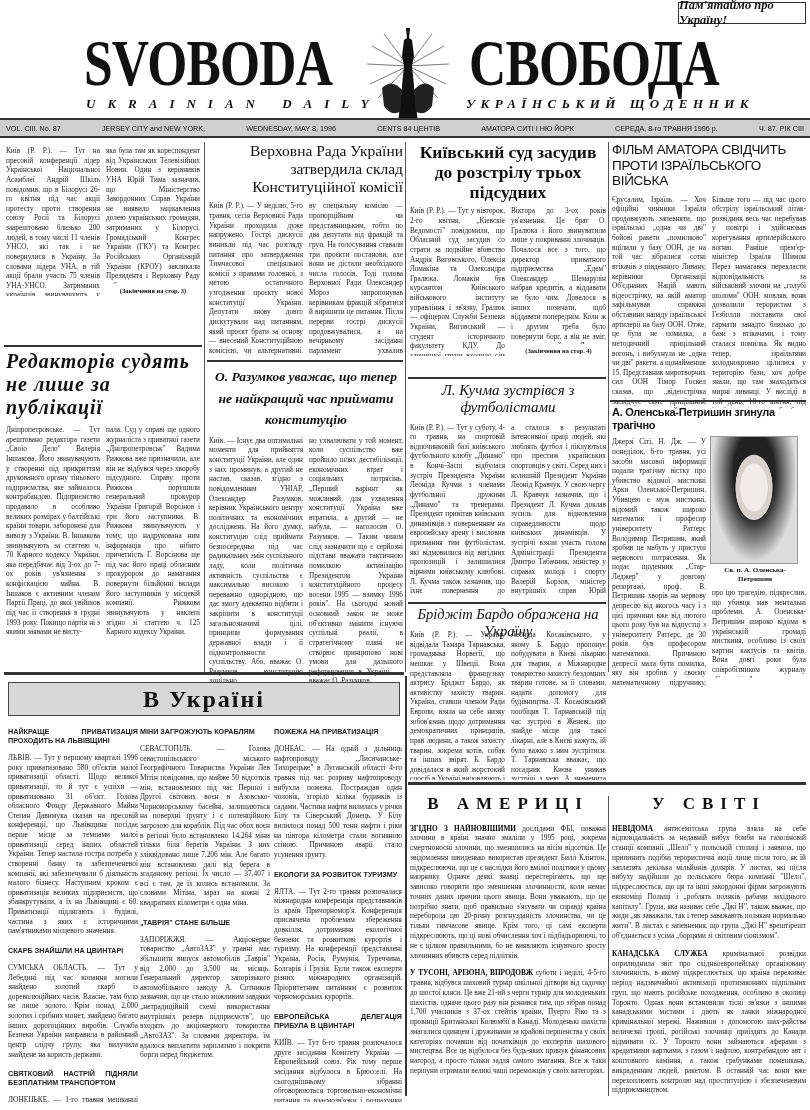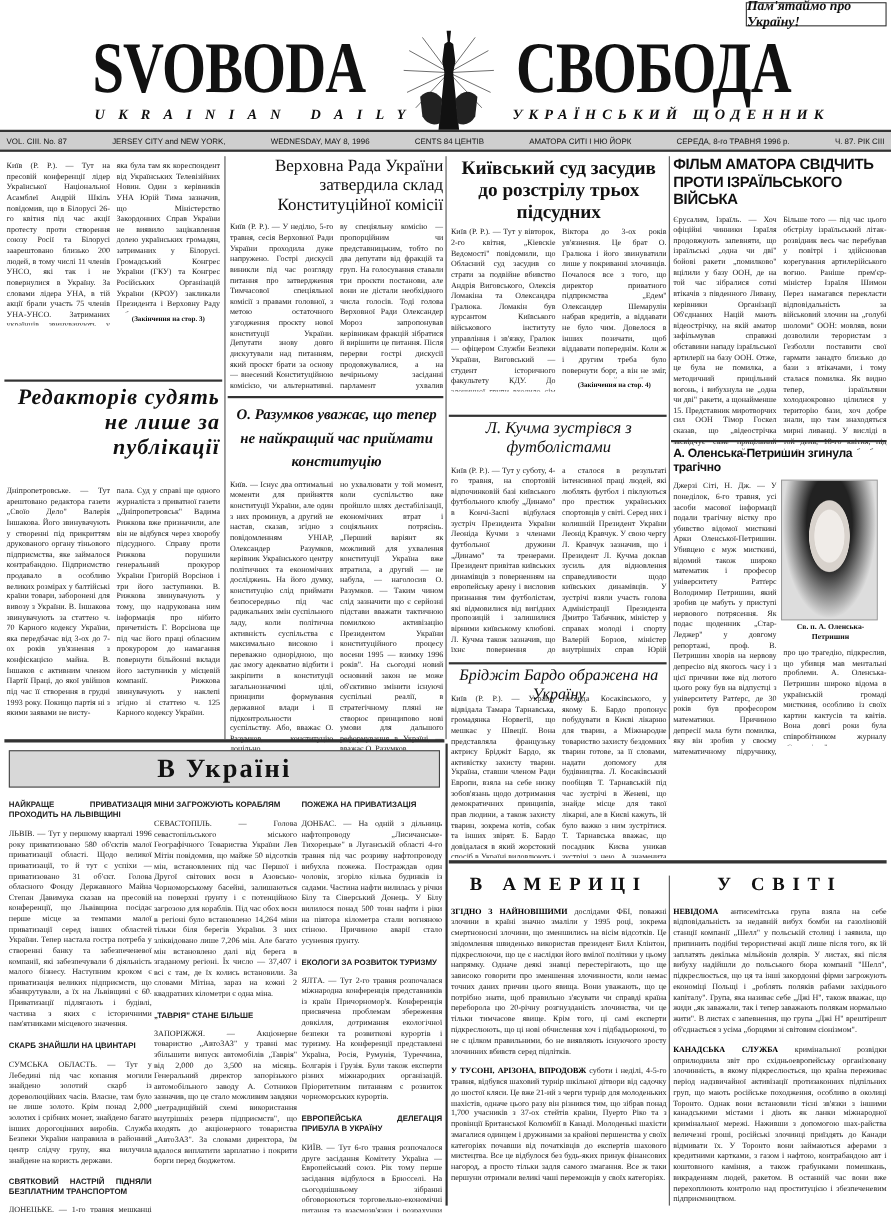--- a/index.html
+++ b/index.html
@@ -95,31 +95,31 @@
     <div class="col" style="width:95px;height:150px">Київ (Р. Р.). — Тут у вівторок, 2-го квітня, „Кіевскіе Ведомості" повідомили, що Обласний суд засудив со страти за подвійне вбивство Андрія Виговського, Олексія Ломакіна та Олександра Гралюка. Ломакін був курсантом Київського військового інституту управління і зв'язку, Гралюк — офіцером Служби Безпеки України, Виговський — студент історичного факультету КДУ. До злочинної групи входило сім осіб. Прокурор вимагав смертної кари для чотирьох, однак суд засудив Шемаруліна і Давиденка до 15 років ув'язнення, П. Попенка — до 8-ох років, Гралюка</div>
     <div style="width:95px">
       <div class="col" style="height:138px">Віктора до 3-ох років ув'язнення. Це брат О. Гралюка і його звинуватили лише у покриванні злочинців. Почалося все з того, що директор приватного підприємства „Едем" Олександер Шемарулін набрав кредитів, а віддавати не було чим. Довелося в інших позичати, щоб віддавати попереднім. Коли ж і другим треба було повернути борг, а він не зміг, до нього прийшли Ярослав Дашевський і Вадим Глазман — студенти, що у вільний від навчань час працювали охоронцями фірми, яка позичила гроші. Вони</div>
       <div class="note">(Закінчення на стор. 4)</div>
     </div>
   </div>
 </div>
 <div class="abs hr" style="left:408px;top:377px;width:198px"></div>
 
 <div class="abs" style="left:612px;top:142px;width:194px">
-  <h2 class="hd" style="font-family:'Liberation Sans',sans-serif;font-size:13.5px;font-weight:bold;letter-spacing:-0.3px">ФІЛЬМ АМАТОРА СВІДЧИТЬ ПРОТИ ІЗРАЇЛЬСЬКОГО ВІЙСЬКА</h2>
+  <h2 class="hd" style="font-family:'Liberation Sans',sans-serif;font-size:13.5px;font-weight:normal;letter-spacing:-0.3px">ФІЛЬМ АМАТОРА СВІДЧИТЬ ПРОТИ ІЗРАЇЛЬСЬКОГО ВІЙСЬКА</h2>
   <div style="display:flex;gap:6px;margin-top:6px">
     <div class="col" style="width:94px;height:214px">Єрусалим, Ізраїль. — Хоч офіційні чинники Ізраїля продовжують запевняти, що ізраїльські „одна чи дві" бойові ракети „помилково" вцілили у базу ООН, де на той час зібралися сотні втікачів з південного Ливану, керівники Організації Об'єднаних Націй мають відеострічку, на якій аматор зафільмував справжні обставини нападу ізраїльської артилерії на базу ООН. Отже, це була не помилка, а методичний прицільний вогонь, і вибухнула не „одна чи дві" ракети, а щонайменше 15. Представник миротворчих сил ООН Тімор Госкел сказав, що „відеострічка засвідчує саме прицільний вогонь, спрямований на нашу базу".</div>
     <div class="col" style="width:94px;height:214px">Більше того — під час цього обстрілу ізраїльський літак-розвідник весь час перебував у повітрі і здійснював корегування артилерійського вогню. Раніше прем'єр-міністер Ізраїля Шимон Перез намагався перекласти відповідальність за військовий злочин на „голубі шоломи" ООН: мовляв, вони дозволили терористам з Гезболли поставити свої гармати занадто близько до бази з втікачами, і тому сталася помилка. Як видно тепер, ізраїльтяни холоднокровно цілилися у територію бази, хоч добре знали, що там знаходяться мирні ливанці. У висліді в той день, 18-го квітня, під ізраїльськими бомбами загинуло майже 100 осіб.</div>
   </div>
 </div>
 <div class="abs hr" style="left:610px;top:400px;width:196px"></div>
 
 <div class="abs" style="left:6px;top:350px;width:194px">
-  <h2 class="hd" style="font-size:20px;font-weight:bold;font-style:italic;text-align:right;letter-spacing:1px">Редакторів судять не лише за публікації</h2>
-  <div style="display:flex;gap:6px;margin-top:22px">
+  <h2 class="hd" style="font-size:20px;font-weight:bold;font-style:italic;text-align:left;letter-spacing:1px">Редакторів судять не лише за публікації</h2>
+  <div style="display:flex;gap:6px;margin-top:6px">
     <div class="col" style="width:94px;height:262px">Дніпропетровське. — Тут арештовано редактора газети „Своїо Дело" Валерія Іншакова. Його звинувачують у створенні під прикриттям друкованого органу тіньового підприємства, яке займалося контрабандою. Підприємство продавало в особливо великих розмірах у балтійські країни товари, заборонені для вивозу з України. В. Іншакова звинувачують за статтею ч. 70 Карного кодексу України, яка передбачає від 3-ох до 7-ох років ув'язнення з конфіскацією майна. В. Іншаков є активним членом Партії Праці, до якої увійшов під час її створення в грудні 1993 року. Покищо партія ні з якими заявами не висту-</div>
     <div class="col" style="width:94px;height:262px">пала. Суд у справі ще одного журналіста з приватної газети „Дніпропетровськ" Вадима Рижкова вже призначили, але він не відбувся через хворобу підсудного. Справу проти Рижкова порушили генеральний прокурор України Григорій Ворсінов і три його заступники. В. Рижкова звинувачують у тому, що надрукована ним інформація про нібито причетність Г. Ворсінова ще під час його праці обласним прокурором до намагання повернути більйонні вклади його заступників у місцевій компанії. Рижкова звинувачують у наклепі згідно зі статтею ч. 125 Карного кодексу України.</div>
   </div>
 </div>
 
 <div class="abs" style="left:209px;top:366px;width:194px">
   <h2 class="hd" style="font-size:13.5px;font-weight:bold;font-style:italic;text-align:center;line-height:1.6">О. Разумков уважає, що тепер не найкращий час приймати конституцію</h2>
   <div style="display:flex;gap:6px;margin-top:5px">
     <div class="col" style="width:94px;height:250px">Київ. — Існує два оптимальні моменти для прийняття конституції України, але один з них проминув, а другий не настав, сказав, згідно з повідомленням УНІАР, Олександер Разумков, керівник Українського центру політичних та економічних досліджень. На його думку, конституцію слід приймати безпосередньо під час радикальних змін суспільного ладу, коли політична активність суспільства є максимально високою і переважно однорідною, що дає змогу адекватно відбити і закріпити в конституції загальнозначимі цілі, принципи формування державної влади і її підконтрольности суспільству. Або, вважає О. Разумков, конституцію доцільно</div>
     <div class="col" style="width:94px;height:250px">но ухвалювати у той момент, коли суспільство вже пройшло шлях дестабілізації, економічних втрат і соціяльних потрясінь. „Перший варіянт як можливий для ухвалення конституції Україна вже втратила, а другий — не набула, — наголосив О. Разумков. — Таким чином слід зазначити що є серйозні підстави вважати тактичною помилкою активізацію Президентом України конституційного процесу восени 1995 — взимку 1996 років". На сьогодні новий основний закон не може об'єктивно змінити існуючі суспільні реалії, в стратегічному пляні не створює принципово нові умови для дальшого реформування в Україні, — вважає О. Разумков.</div>
@@ -168,21 +168,21 @@
   <div class="sect-h">МІНИ ЗАГРОЖУЮТЬ КОРАБЛЯМ</div>
   <p>СЕВАСТОПІЛЬ. — Голова севастопільського міського Географічного Товариства України Лев Мітін повідомив, що майже 50 відсотків мін, встановлених під час Першої і Другої світових воєн в Азовсько-Чорноморському басейні, залишаються на поверхні ґрунту і є потенційною загрозою для кораблів. Під час обох воєн в регіоні було встановлено 14,264 міни тільки біля берегів України. З них зліквідовано лише 7,206 мін. Але багато мін встановлено далі від берега в згаданому регіоні. Їх число — 37,407 і всі є там, де їх колись встановили. За словами Мітіна, зараз на кожні 2 квадратних кілометри є одна міна.</p>
   <div class="sect-h">„ТАВРІЯ" СТАНЕ БІЛЬШЕ</div>
   <p>ЗАПОРІЖЖЯ. — Акціонерне товариство „АвтоЗАЗ" у травні має збільшити випуск автомобілів „Таврія" від 2,000 до 3,500 на місяць. Генеральний директор запорізького автомобільного заводу А. Сотников зазначив, що це стало можливим завдяки „нетрадиційній схемі використання внутрішніх резерв підприємств", що входять до акціонерного товариства „АвтоЗАЗ". За словами директора, їм вдалося виплатити зарплатню і покрити борги перед бюджетом.</p>
 </div>
 <div class="abs sec" style="left:274px;top:722px;width:128px;height:380px;overflow:hidden">
   <div class="sect-h">ПОЖЕЖА НА ПРИВАТИЗАЦІЯ</div>
   <p>ДОНБАС. — На одній з дільниць нафтопроводу „Лисичанське-Тихорецьке" в Луганській області 4-го травня під час розриву нафтопроводу вибухла пожежа. Постраждав один чоловік, згоріло кілька будинків із садами. Частина нафти вилилась у річки Білу та Сіверський Донець. У Білу вилилося понад 500 тонн нафти і ріки на півтора кілометра стали вогняною стіною. Причиною аварії стало усунення ґрунту.</p>
   <div class="sect-h">ЕКОЛОГИ ЗА РОЗВИТОК ТУРИЗМУ</div>
   <p>ЯЛТА. — Тут 2-го травня розпочалася міжнародна конференція представників із країн Причорномор'я. Конференція присвячена проблемам збереження довкілля, дотримання екологічної безпеки та розвиткові курортів і туризму. На конференції представлені Україна, Росія, Румунія, Туреччина, Болгарія і Грузія. Були також експерти різних міжнародних організацій. Пріоритетним питанням є розвиток чорноморських курортів.</p>
-  <div class="sect-h">ЕВРОПЕЙСЬКА ДЕЛЕГАЦІЯ ПРИБУЛА В УКРАЇНУ</div>
+  <div class="sect-h">ЕВРОПЕЙСЬКА ДЕЛЕГАЦІЯ ПРИБУЛА В ЦВИНТАРІ</div>
   <p>КИЇВ. — Тут 6-го травня розпочалося друге засідання Комітету Україна — Европейський союз. Рік тому перше засідання відбулося в Брюсселі. На сьогоднішньому зібранні обговорюються торговельно-економічні питання та взаємозв'язки і розрахунки України з Европейським союзом.</p>
 </div>
 
 <div class="abs vr" style="left:405px;top:676px;height:420px;width:2px;background:#333"></div>
 <div class="abs vr" style="left:608px;top:796px;height:300px"></div>
 <div class="abs hr" style="left:408px;top:782px;width:398px;height:3px"></div>
 
 <div class="abs" style="left:410px;top:790px;width:196px">
   <h2 class="hd" style="font-size:17px;font-weight:bold;text-align:center;letter-spacing:7px;margin:4px 0 10px">В АМЕРИЦІ</h2>
   <div class="wide">

